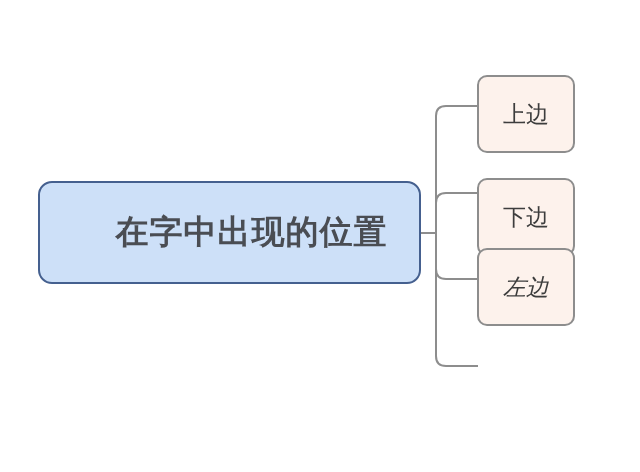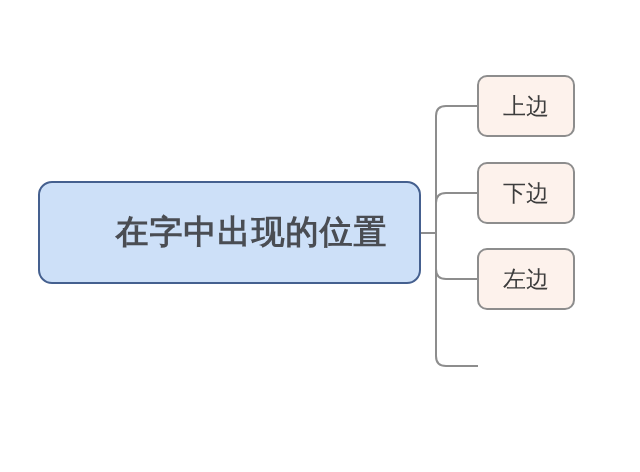--- a/index.html
+++ b/index.html
@@ -52,34 +52,34 @@
   }
   .root-node .label {
     font-size: 33px;
     font-weight: 700;
     color: var(--root-text);
     letter-spacing: 1px;
     white-space: nowrap;
   }
   .child-node {
     left: 477px;
-    width: 98px; height: 62px;
+    width: 98px; height: 78px;
     background: var(--child-fill);
     border: 2px solid var(--child-border);
     border-radius: 10px;
   }
   .child-node .label {
     font-size: 23px;
     font-weight: 400;
     color: var(--child-text);
     white-space: nowrap;
   }
   .child-1 { top: 75px; }
-  .child-2 { top: 162px; }
-  .child-3 { top: 248px; }
+  .child-2 { top: 178px; }
+  .child-3 { top: 248px; font-style: italic; }
   .child-4 { top: 335px; }
 </style>
 </head>
 <body>
 
 <div class="canvas">
 
   <svg class="connectors" viewBox="0 0 640 472" xmlns="http://www.w3.org/2000/svg">
     <path class="connector" d="M 421 233 L 436 233"></path>
     <path class="connector" d="M 436 233 L 436 116 Q 436 106 446 106 L 478 106"></path>

